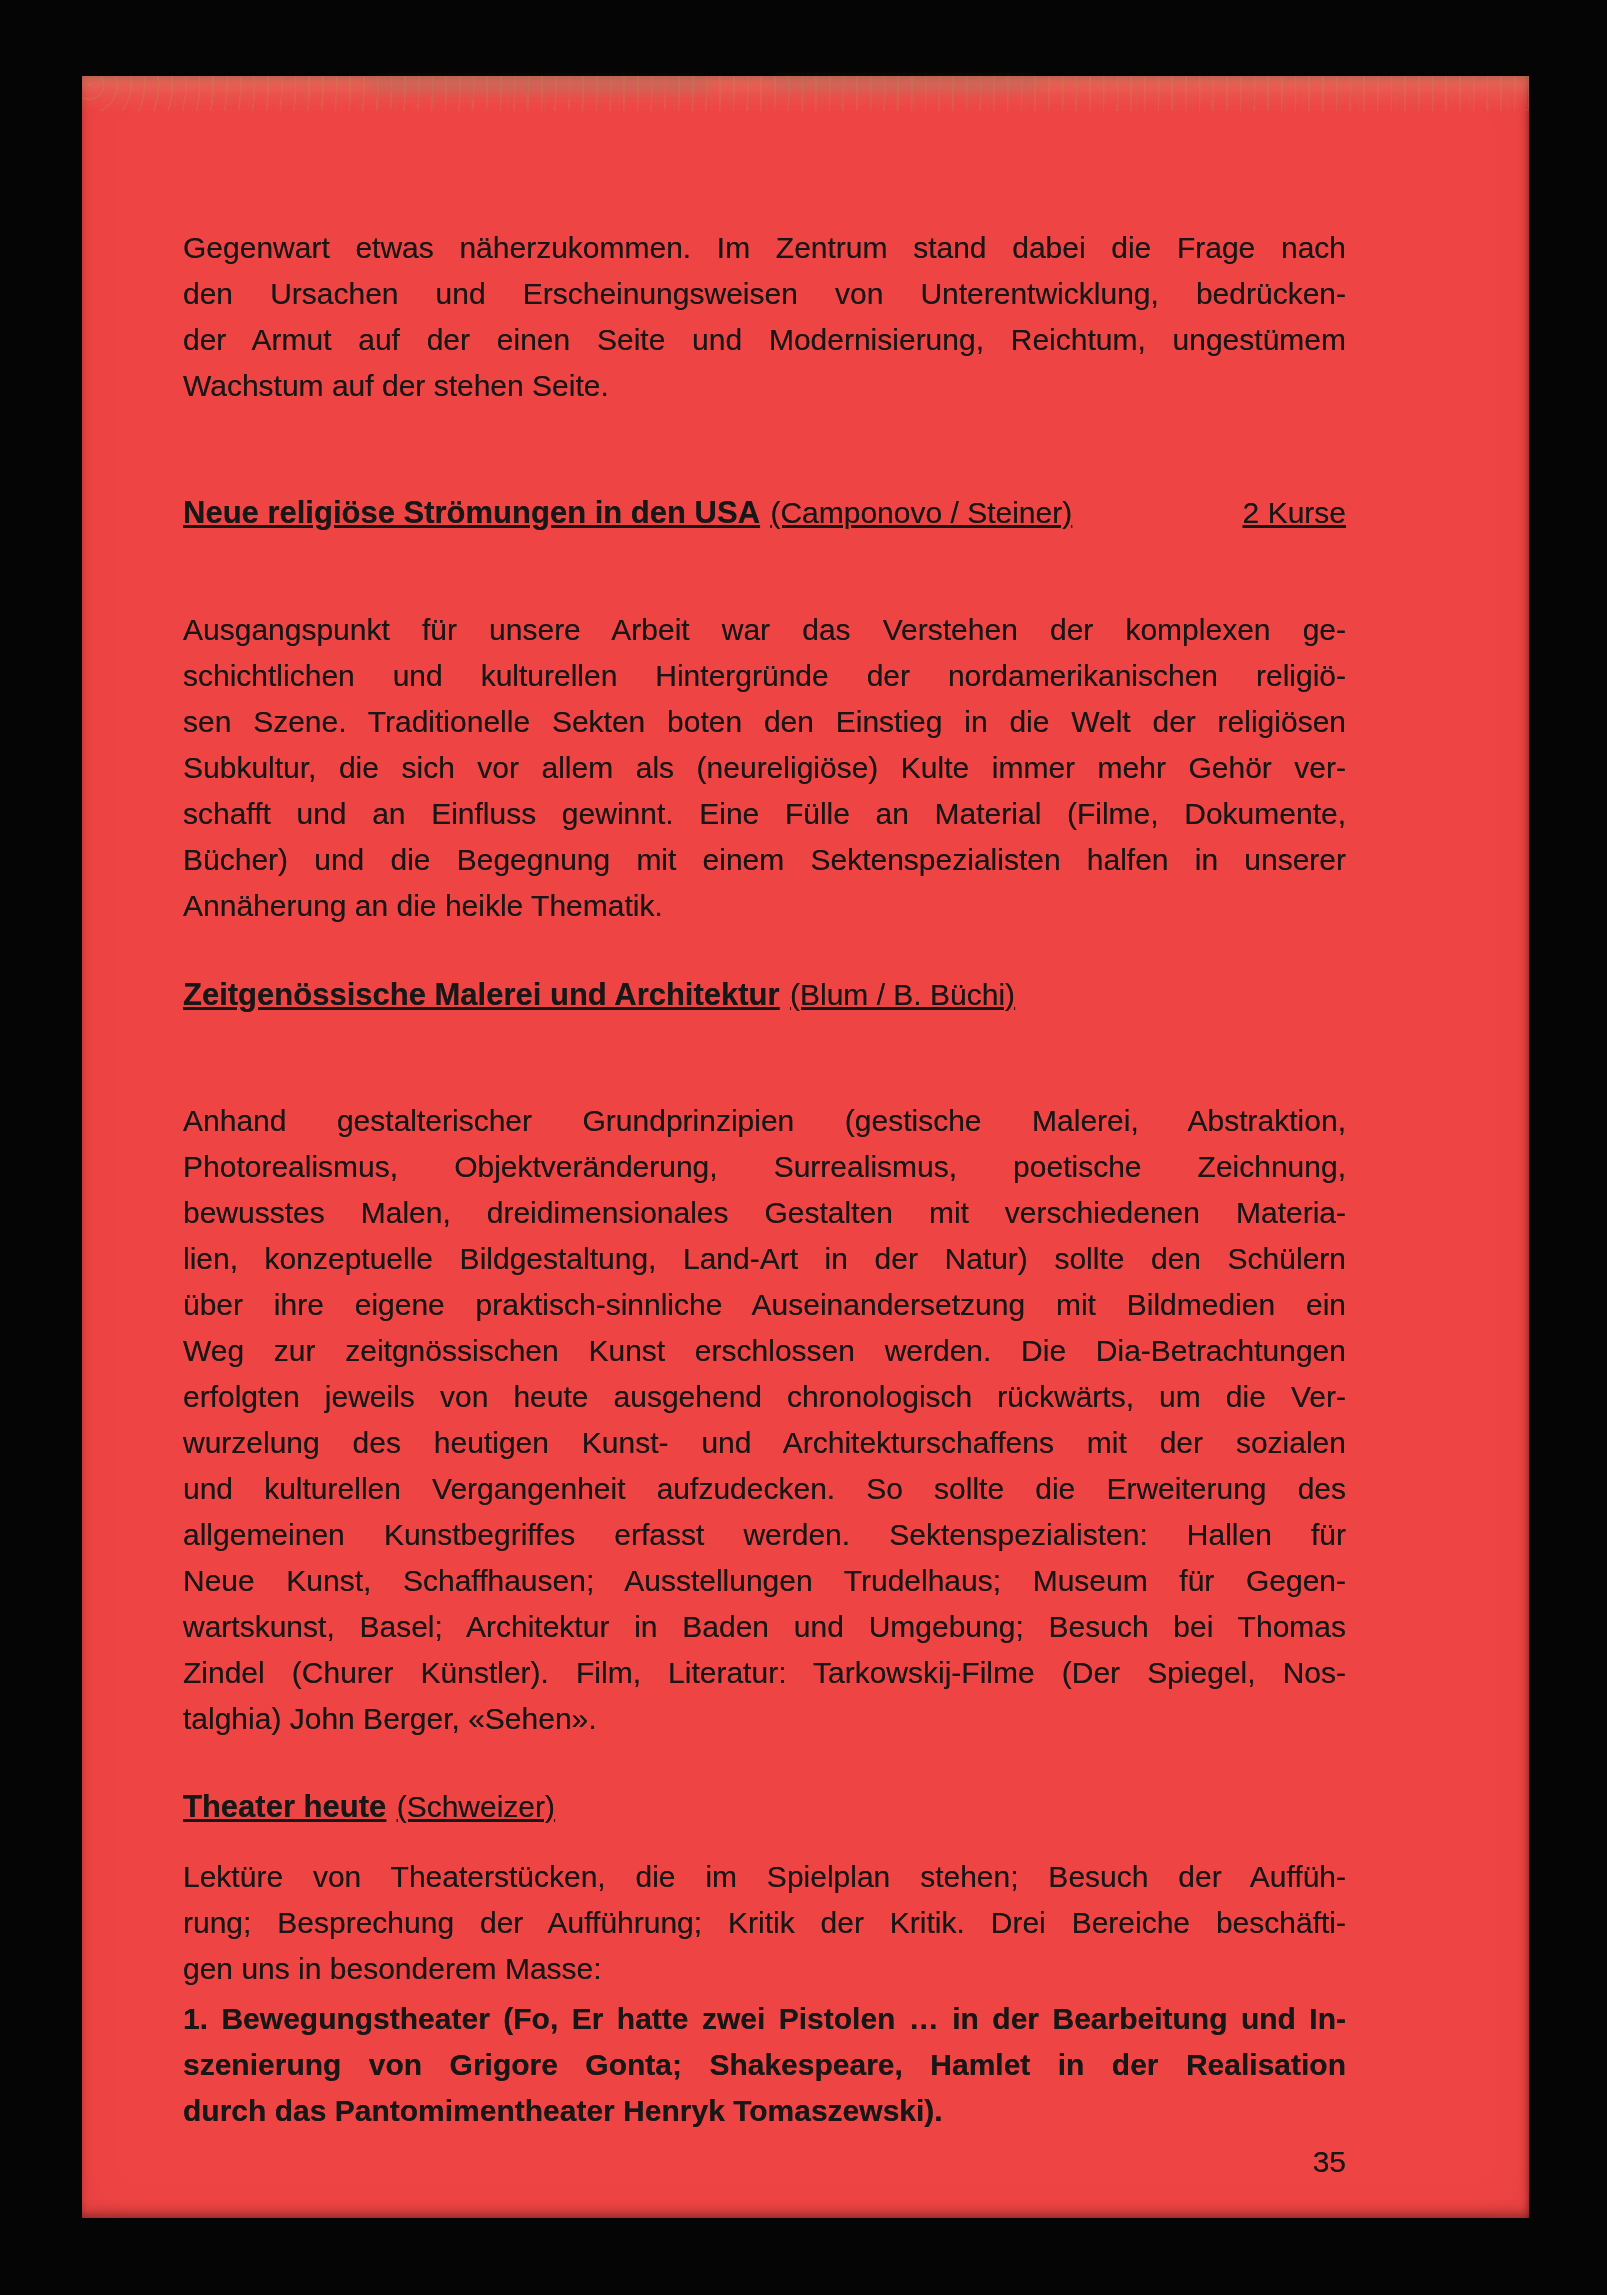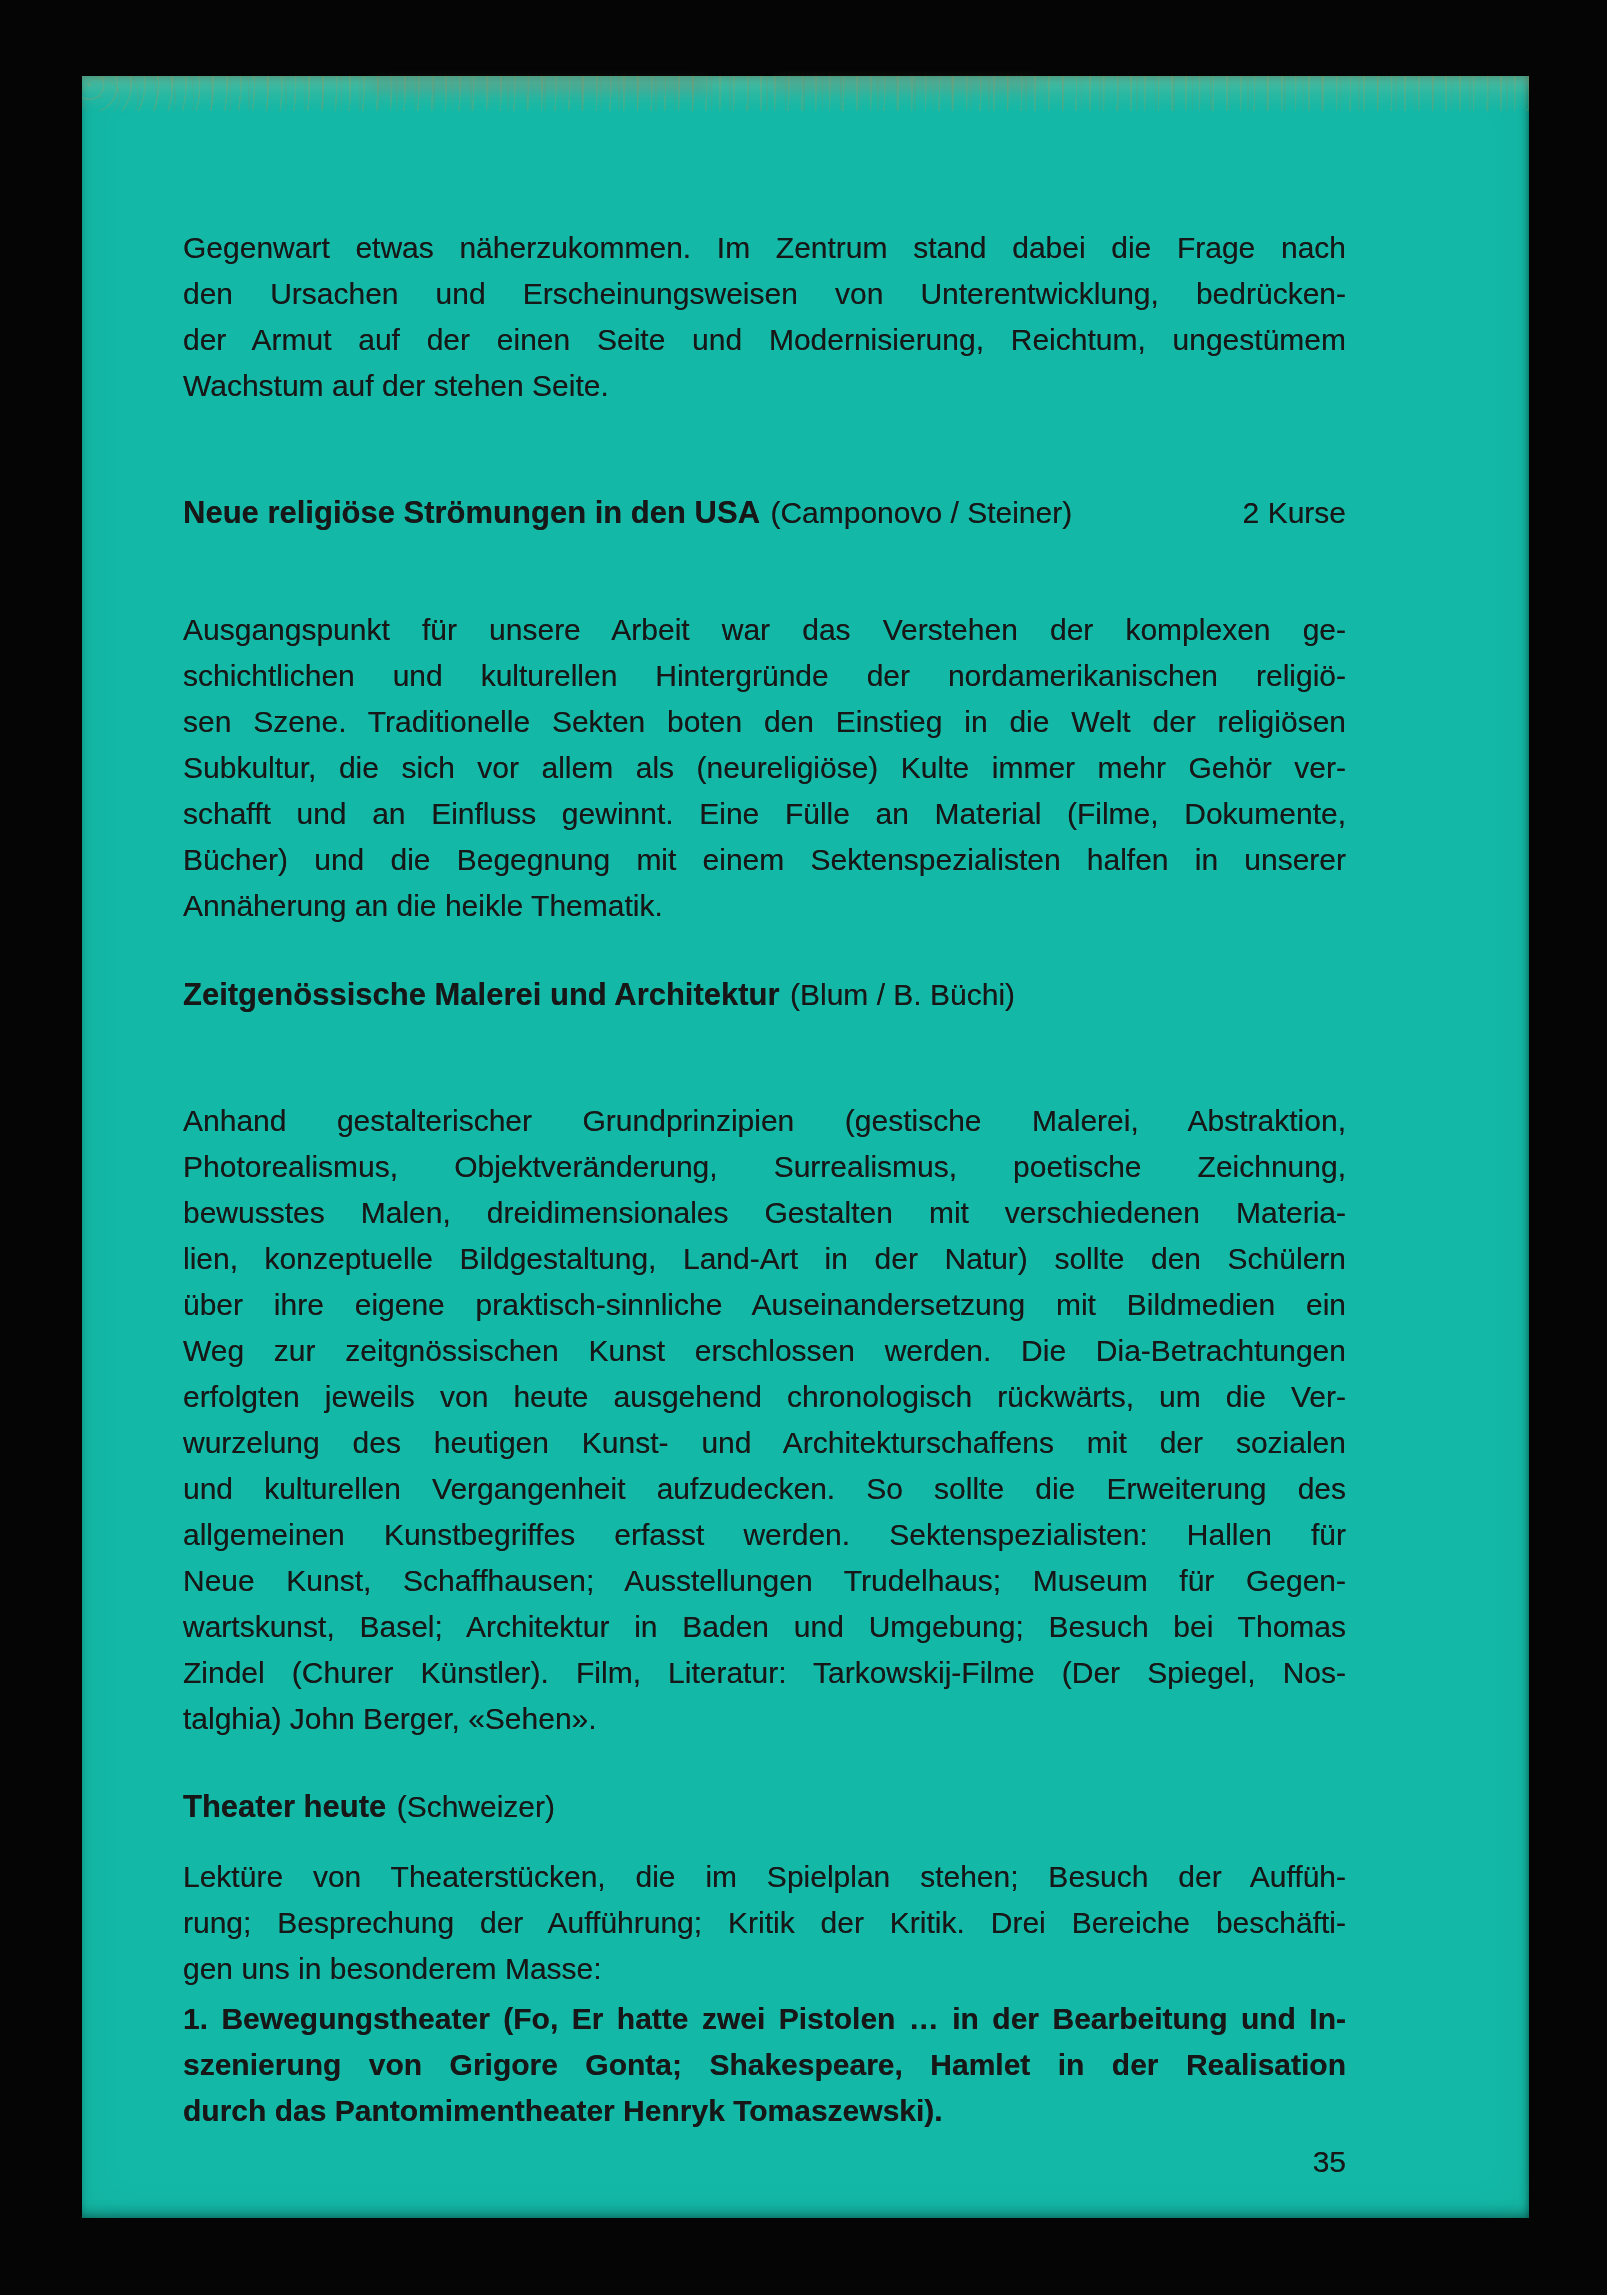--- a/index.html
+++ b/index.html
@@ -12,21 +12,21 @@
     font-family: "Liberation Sans", "DejaVu Sans", sans-serif;
   }
 
   
   .page {
     position: absolute;
     left: 82px;
     top: 76px;
     width: 1447px;
     height: 2142px;
-    background: #14b8a6;
+    background: #ef4444;
     box-shadow:
       inset 0 0 48px rgba(40,35,20,0.05),
       inset 0 -8px 13px -4.8px rgba(0,0,0,0.40),
       inset -4.8px 0 8px -4.8px rgba(0,0,0,0.35),
       inset 0 6.4px 8px -4.8px rgba(0,0,0,0.30);
   }
 
   
   .page-top-artifact {
     position: absolute;
@@ -76,20 +76,21 @@
   }
   .para .line:last-child {
     text-align-last: left;
   }
 
   .heading {
     display: flex;
     justify-content: space-between;
     align-items: flex-end;
     white-space: nowrap;
+    text-decoration: underline;
   }
   .heading .bold { font-weight: bold; font-size: 31px; }
   .heading .reg  { font-weight: normal; margin-left: 10.4px; }
 
   .m-h1 { margin-top: 81px; }
   .m-p2 { margin-top: 71px; }
   .m-h2 { margin-top: 43px; }
   .m-p3 { margin-top: 80px; }
   .m-h3 { margin-top: 42px; }
   .m-p4 { margin-top: 24px; }

